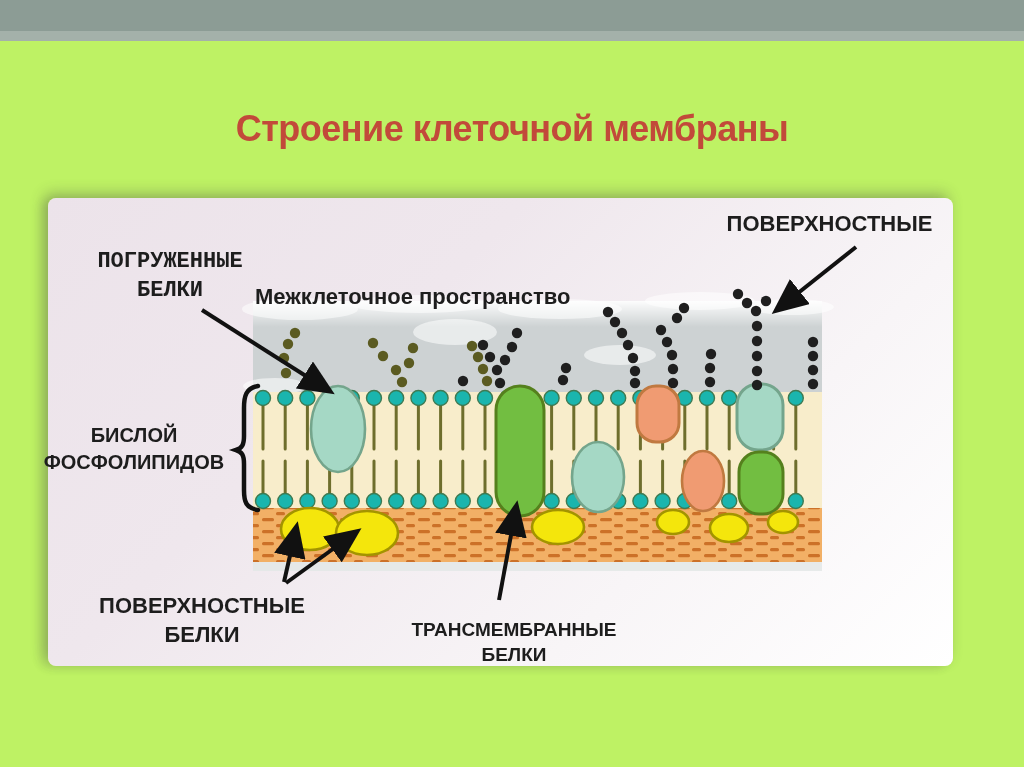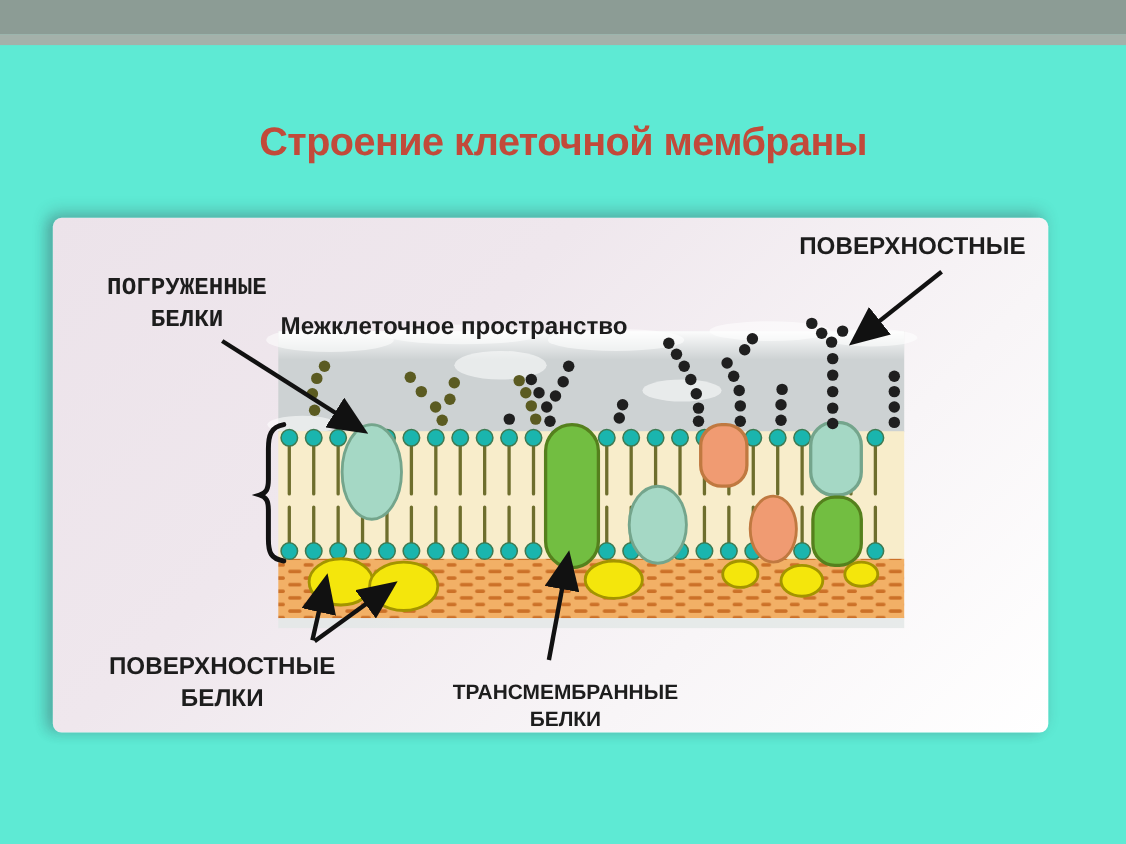--- a/index.html
+++ b/index.html
@@ -1,16 +1,16 @@
 <!DOCTYPE html>
 <html><head>
 <meta charset="utf-8">
 <style>
   html,body{margin:0;padding:0;background:#fff;}
-  #stage{position:relative;width:1024px;height:767px;background:#5eead4;overflow:hidden;
+  #stage{position:relative;width:1024px;height:767px;background:#bef264;overflow:hidden;
          font-family:"Liberation Sans","DejaVu Sans",sans-serif;}
   .topbar{position:absolute;left:0;width:1024px;}
   #bar1{top:0;height:31px;}
   #bar2{top:31px;height:10px;}
   #title{position:absolute;top:84px;left:0;width:1024px;text-align:center;
          font-size:36px;font-weight:bold;letter-spacing:-0.5px;}
   #panel{position:absolute;left:48px;top:198px;width:905px;height:468px;border-radius:8px;
          background:linear-gradient(135deg,#ece3ea 0%,#efe7ed 35%,#f8f5f7 70%,#ffffff 100%);
          box-shadow:-4px -5px 14px rgba(60,55,70,.30), -7px 2px 10px rgba(60,55,70,.12);}
   svg#diagram{position:absolute;left:0;top:0;width:1024px;height:767px;}
@@ -258,20 +258,22 @@
 
   <div class="lbl" id="lbl-space" style="color: rgb(29, 29, 29);">
     <div class="line">Межклеточное пространство</div>
   </div>
 
   <div class="lbl" id="lbl-carbs" style="color: rgb(29, 29, 29);">
     <div class="line">ПОВЕРХНОСТНЫЕ</div>
   </div>
 
   <div class="lbl" id="lbl-bilayer" style="color: rgb(29, 29, 29);">
+    <div class="line">БИСЛОЙ</div>
+    <div class="line">ФОСФОЛИПИДОВ</div>
   </div>
 
   <div class="lbl" id="lbl-surface" style="color: rgb(29, 29, 29);">
     <div class="line">ПОВЕРХНОСТНЫЕ</div>
     <div class="line">БЕЛКИ</div>
   </div>
 
   <div class="lbl" id="lbl-trans" style="color: rgb(29, 29, 29);">
     <div class="line">ТРАНСМЕМБРАННЫЕ</div>
     <div class="line">БЕЛКИ</div>

